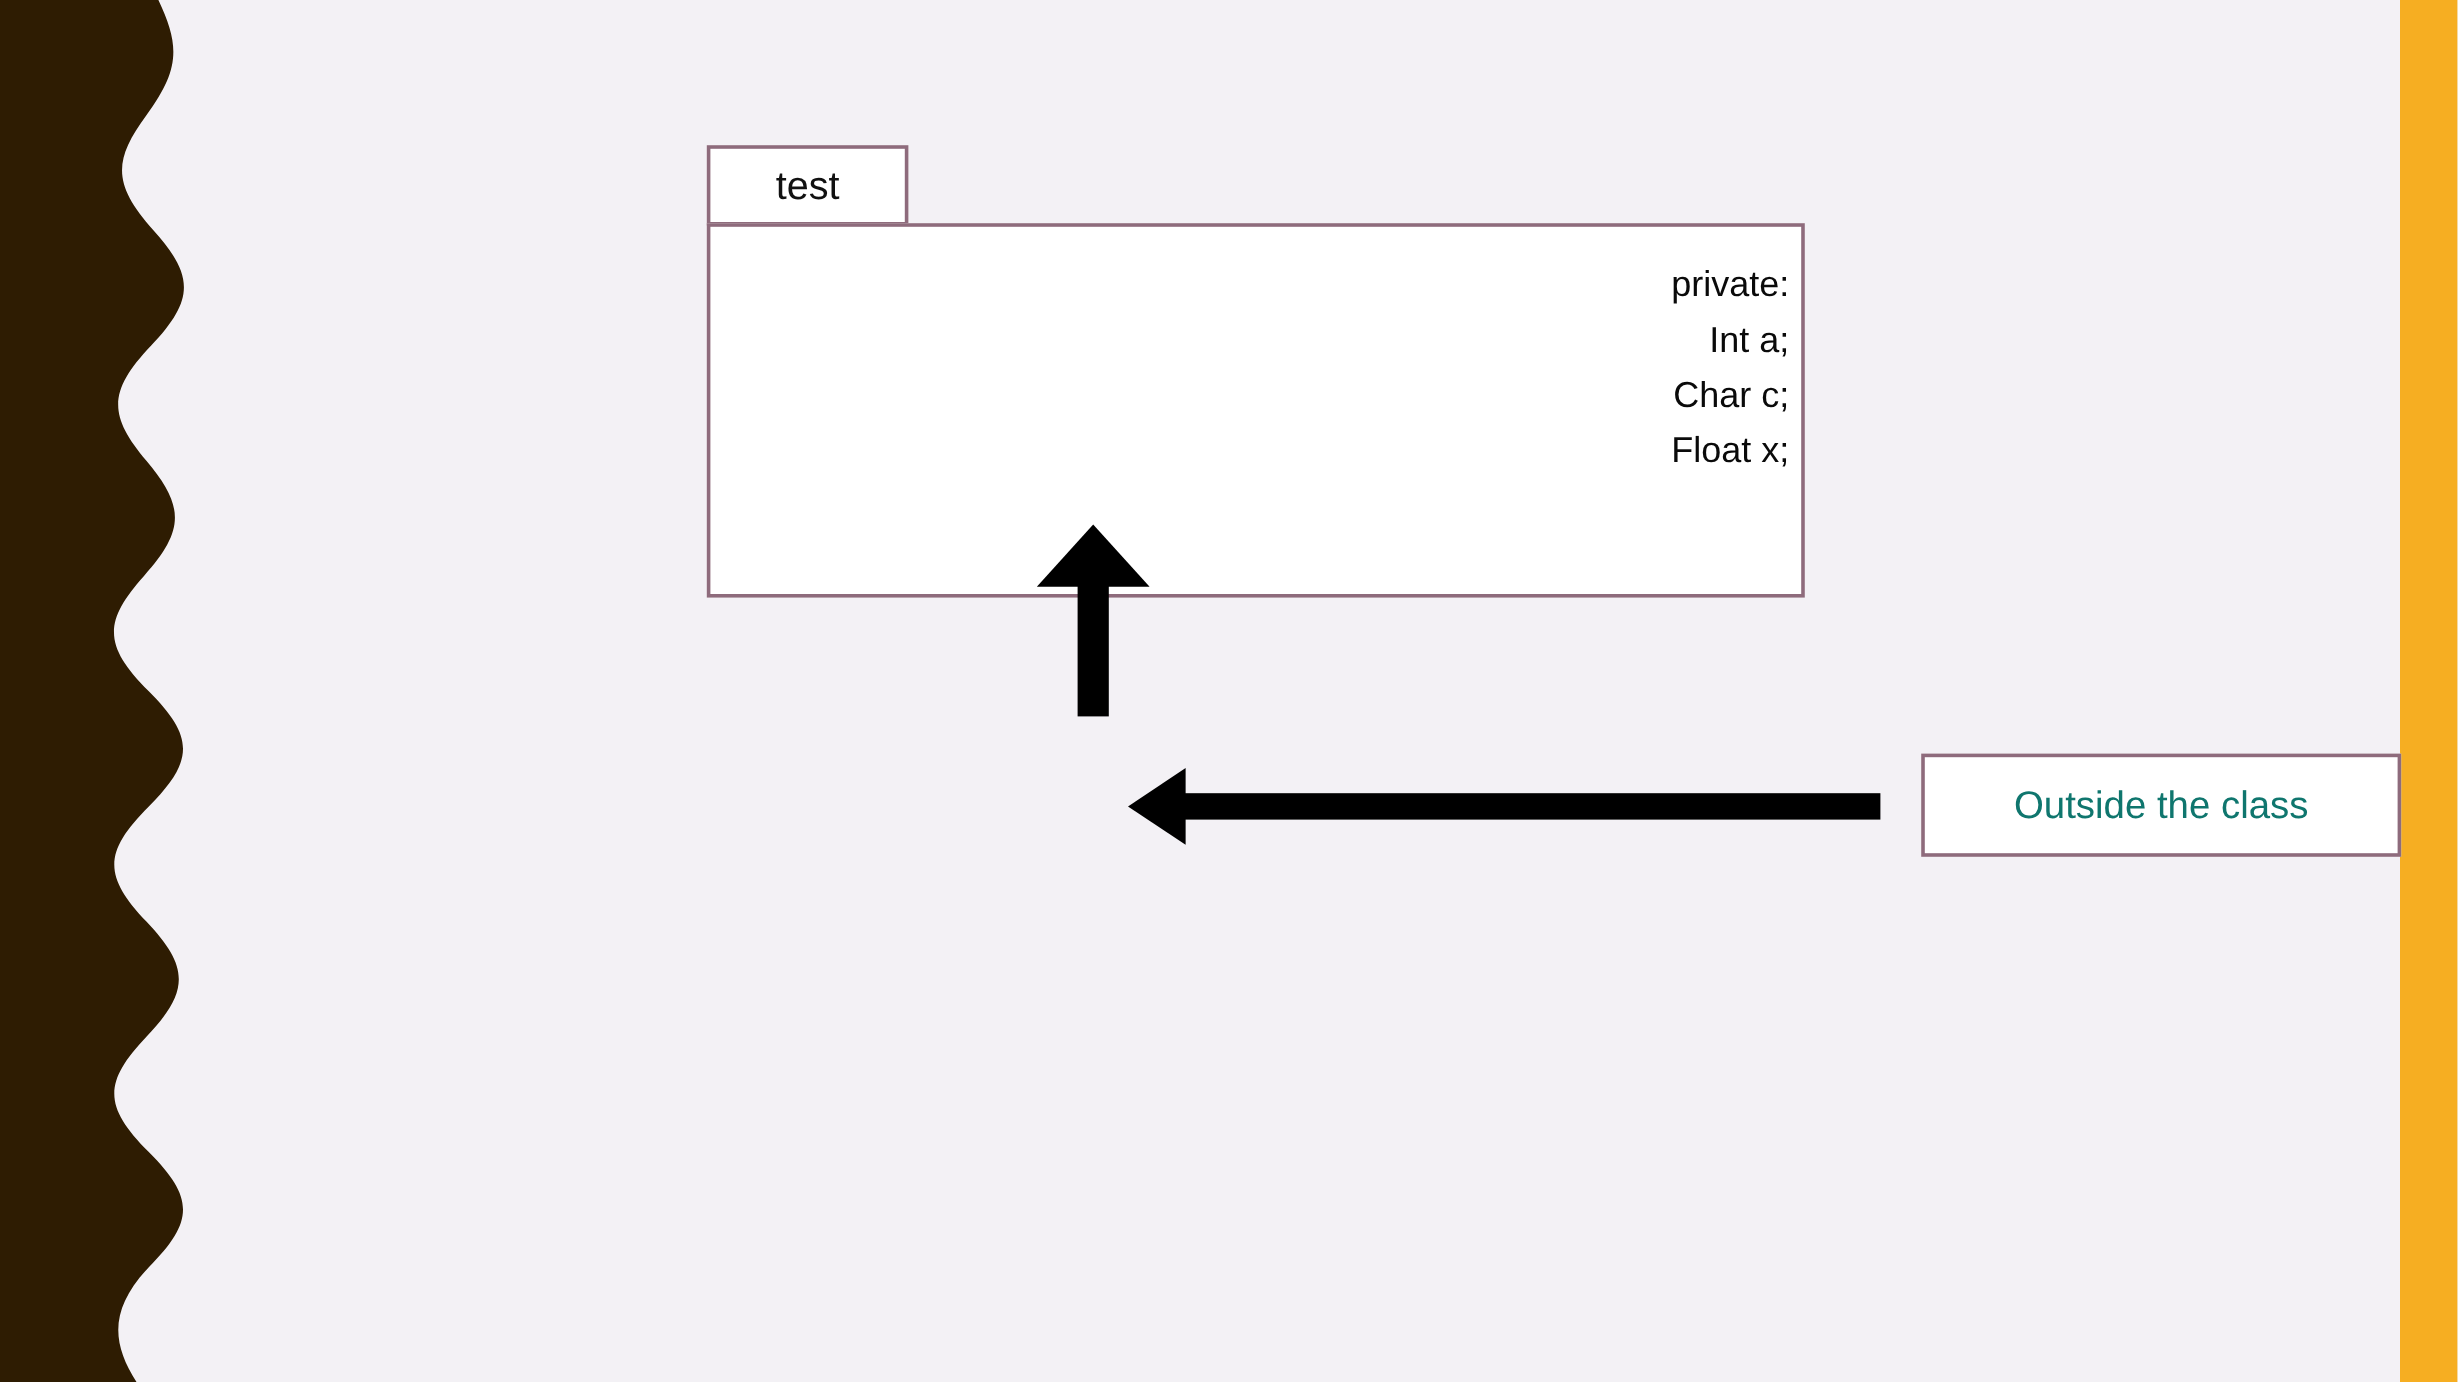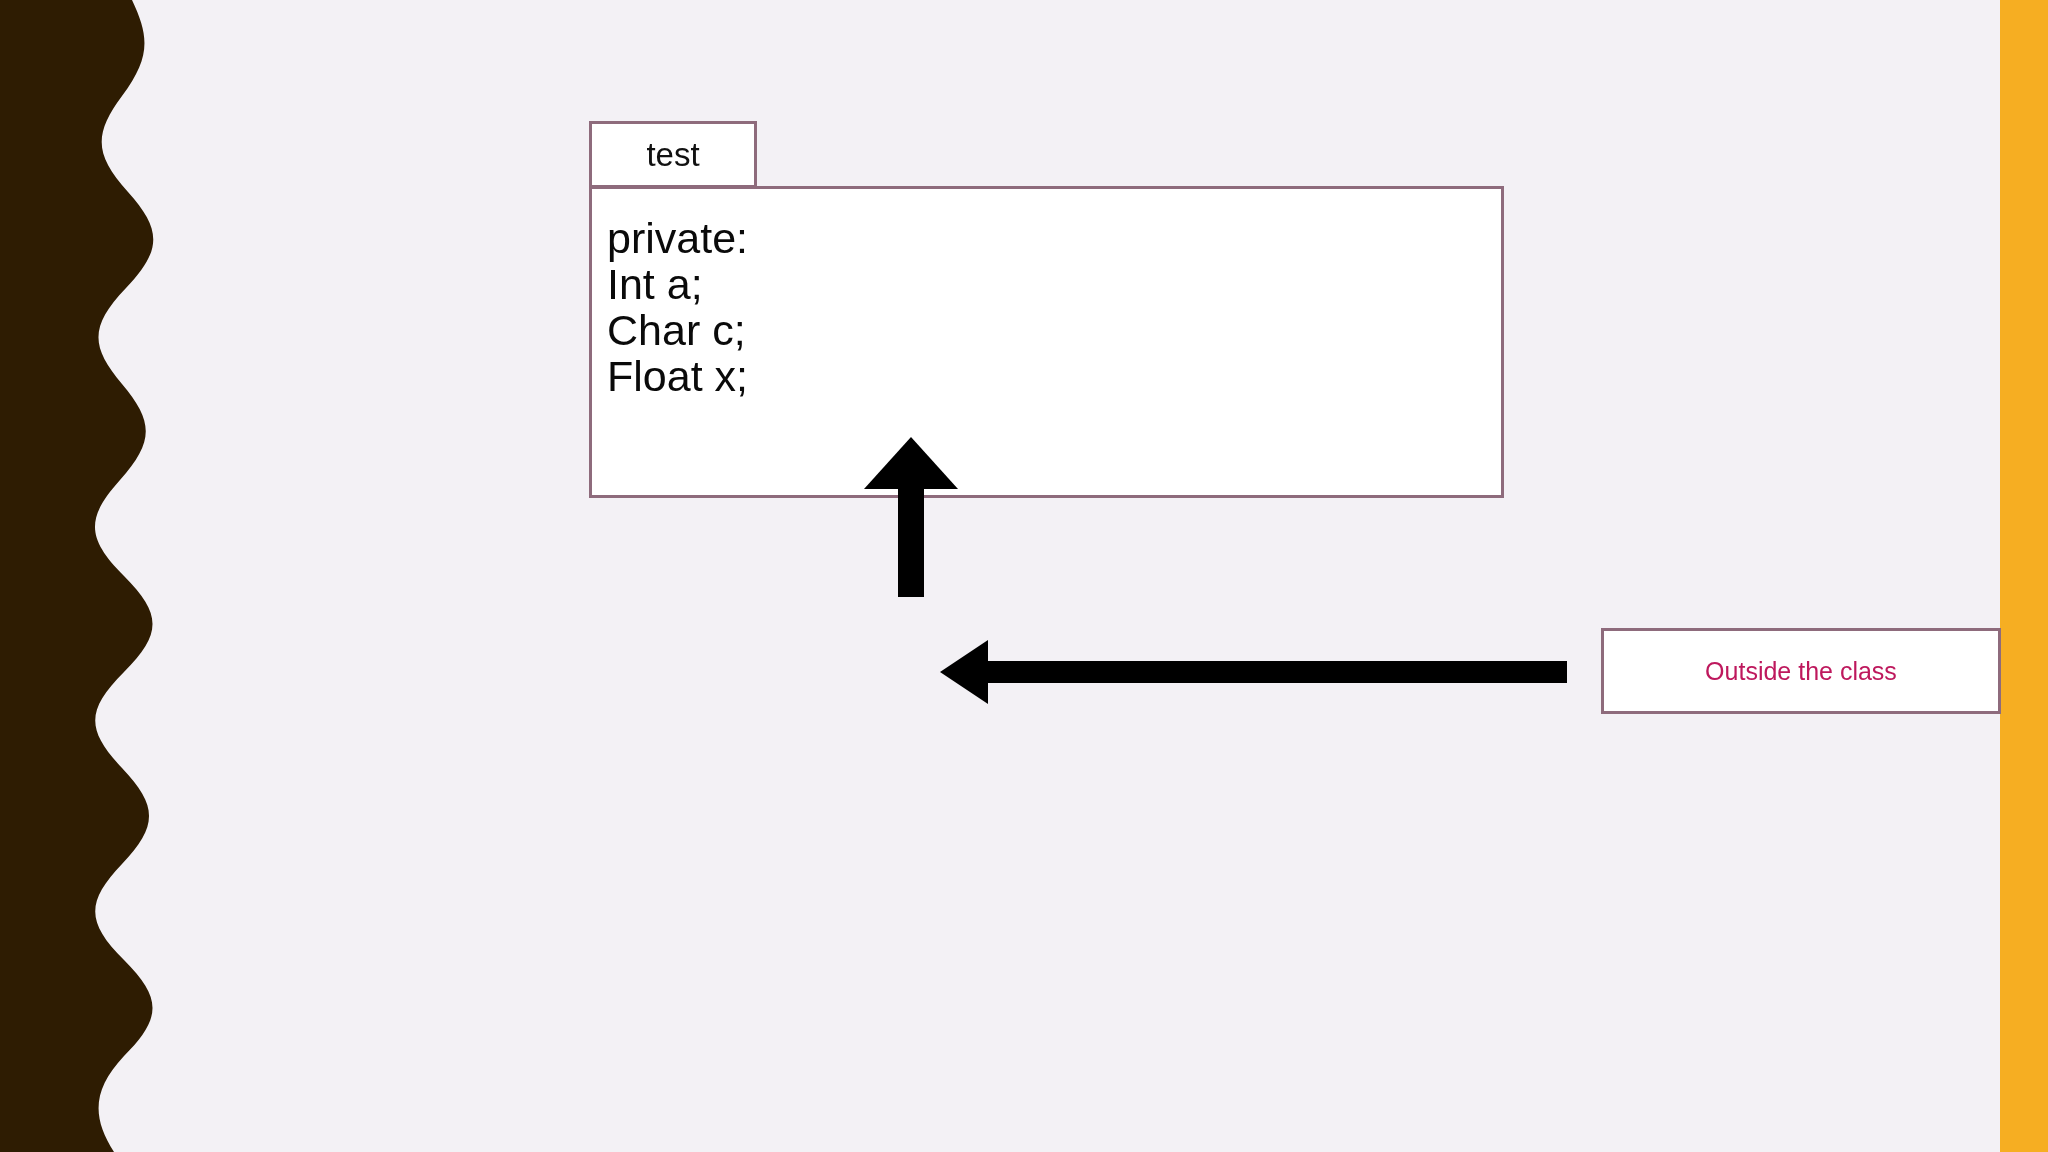--- a/index.html
+++ b/index.html
@@ -77,43 +77,44 @@
     top: 531px;
     width: 915px;
     height: 275px;
   }
   .section-body {
     position: absolute;
     left: 15px;
     top: 0;
     right: 10px;
     color: #0A0A0A;
-    font-size: 43px;
+    font-size: 30px;
     line-height: 46px;
     white-space: pre-line;
+    text-align: right;
   }
   .section-private .section-body { top: 26px; }
   .section-public  .section-body { top: 68px; }
 
   .outside-box {
     position: absolute;
     left: 1601px;
     top: 628px;
     width: 400px;
     height: 86px;
     background: #FFFFFF;
     border: 3px solid #8E6B7C;
     box-sizing: border-box;
     display: flex;
     align-items: center;
     justify-content: center;
   }
   .outside-label {
-    font-size: 25px;
-    color: #be185d;
+    font-size: 32px;
+    color: #0f766e;
     line-height: 1;
   }
 
   
   .arrow-layer {
     position: absolute;
     left: 0;
     top: 0;
     width: 2048px;
     height: 1152px;

